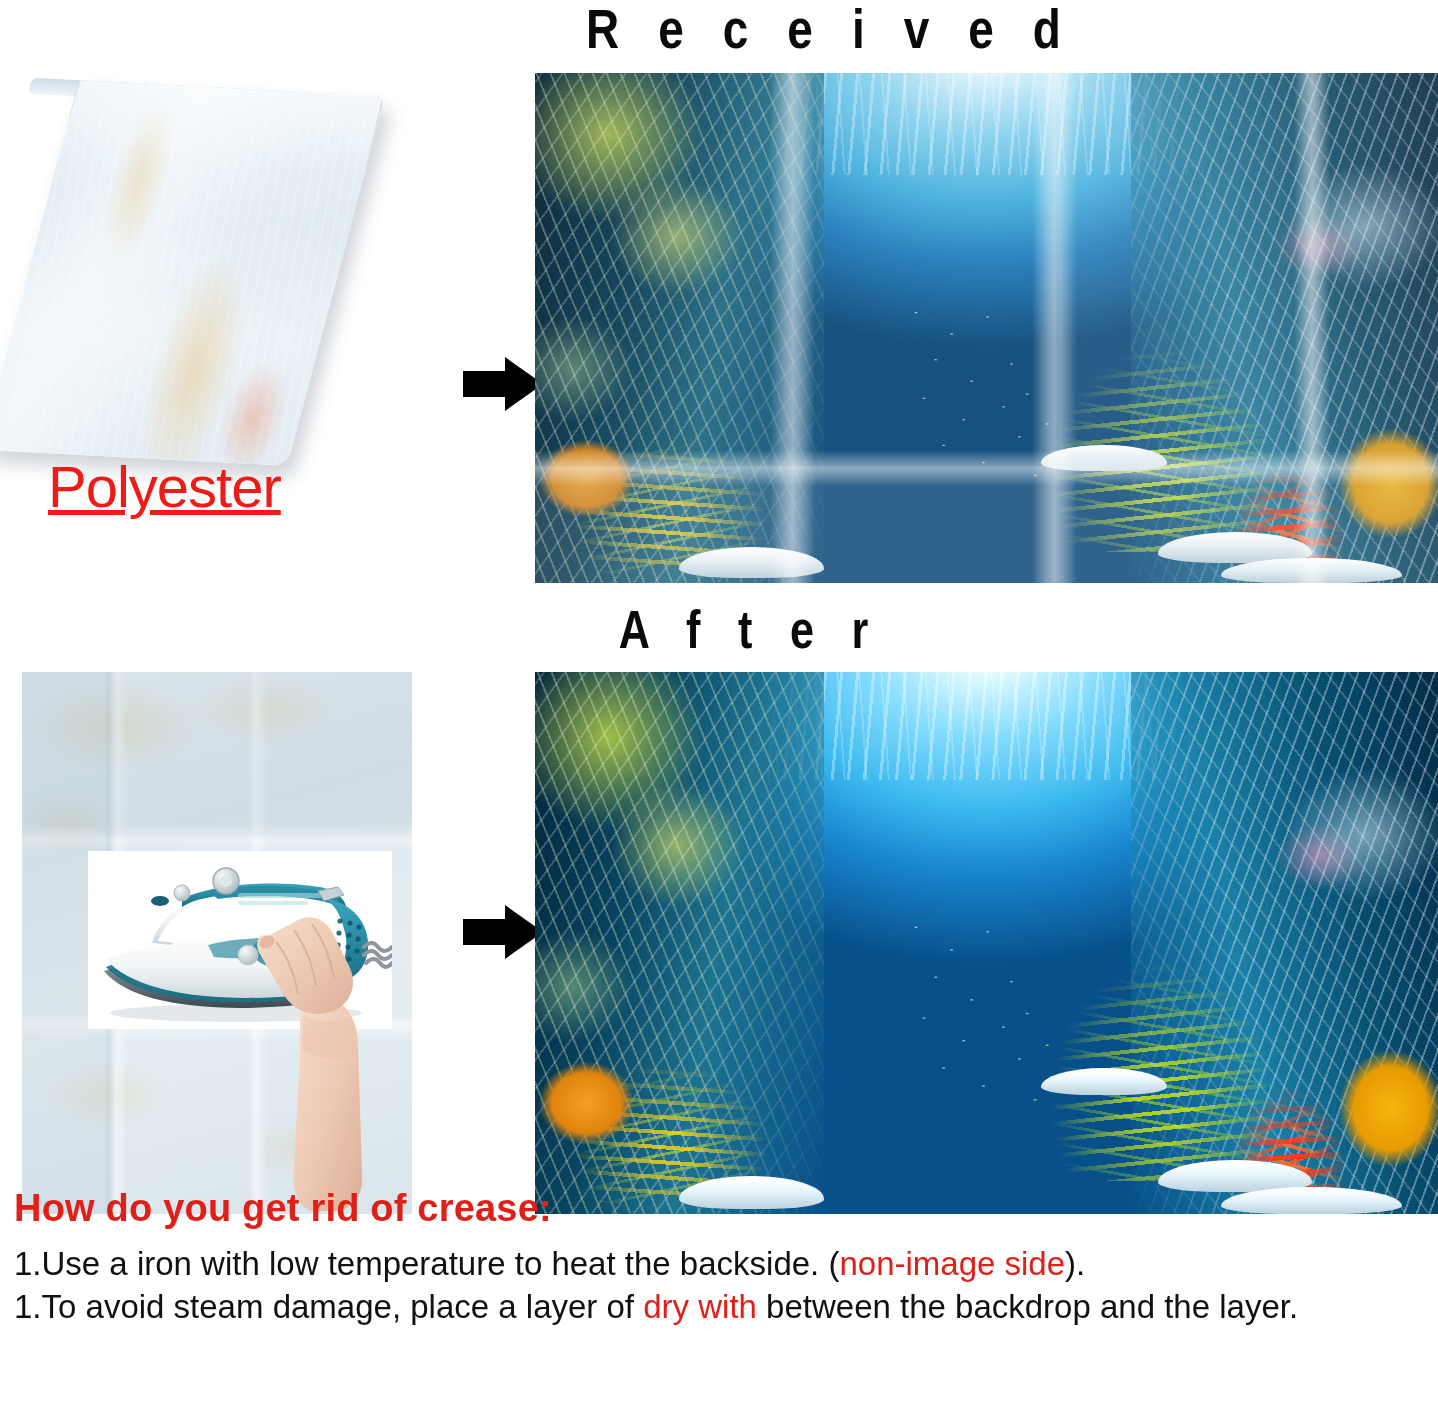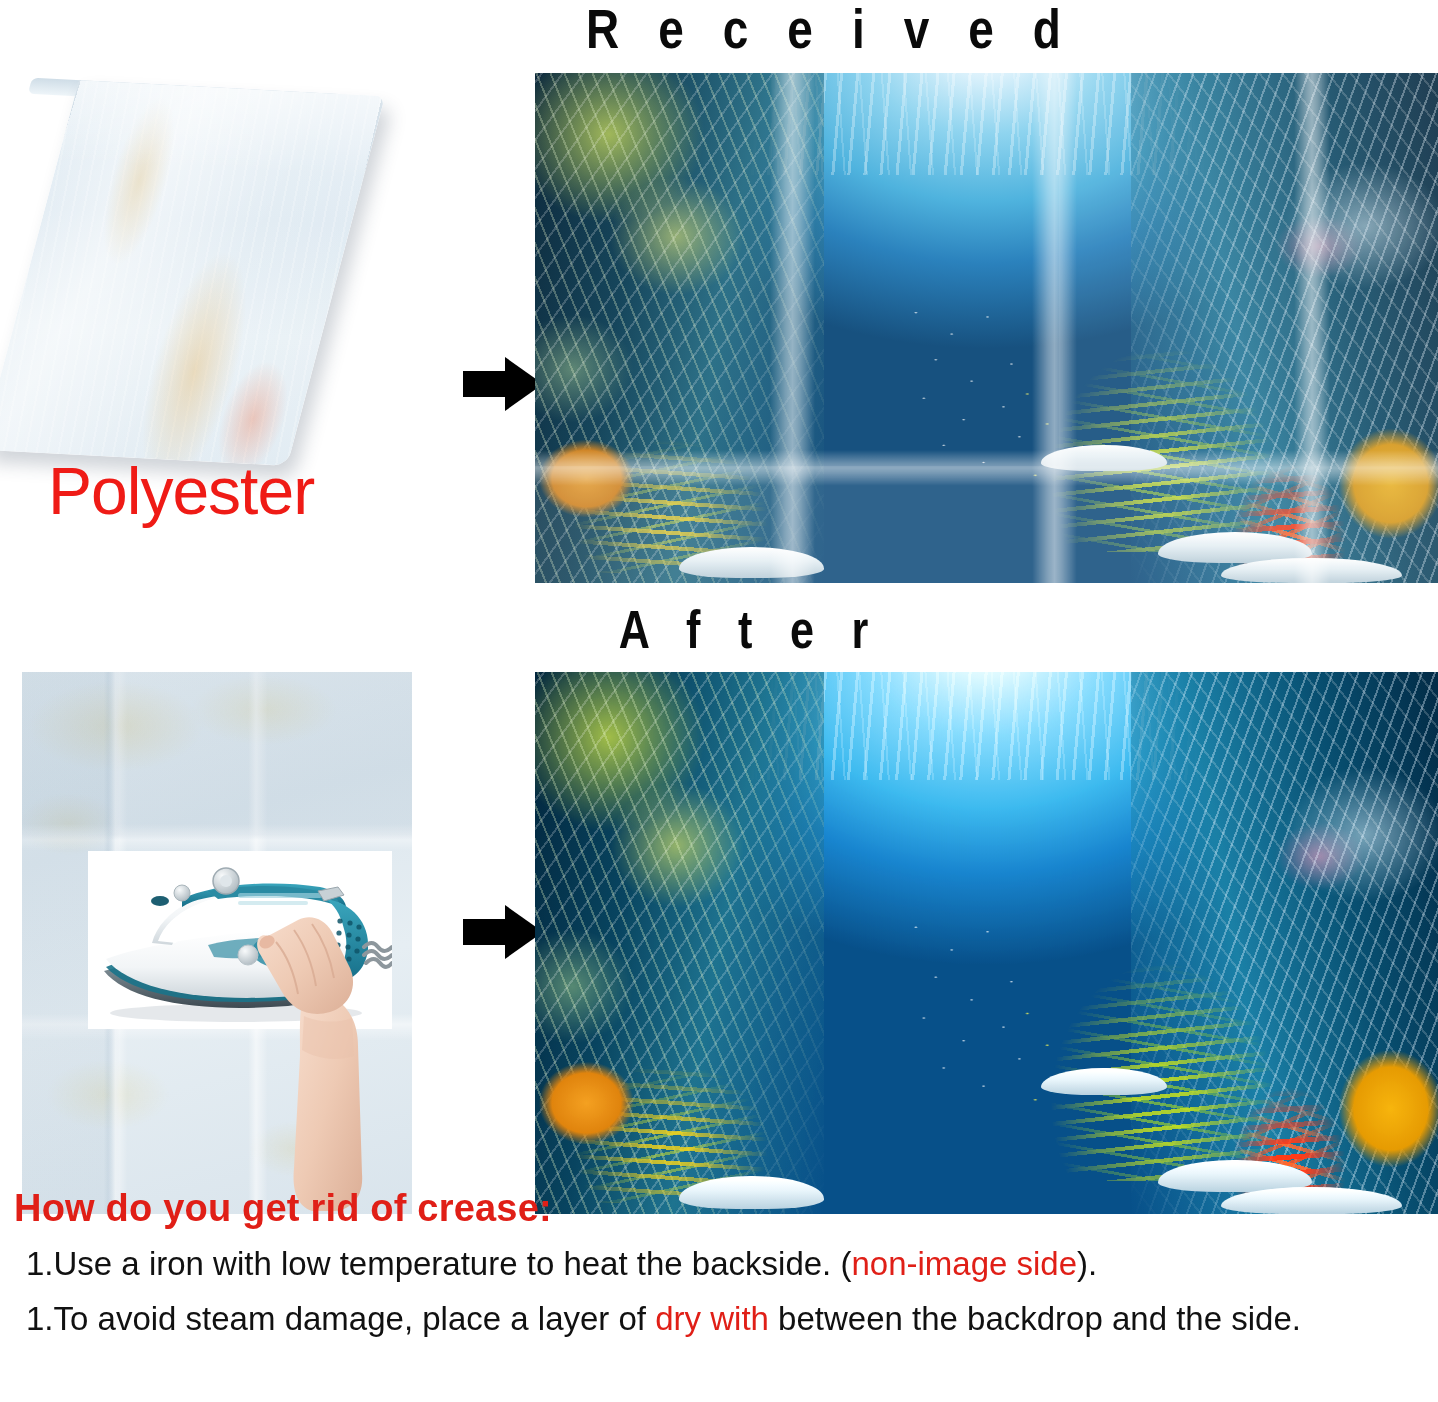--- a/index.html
+++ b/index.html
@@ -59,22 +59,22 @@
       linear-gradient(180deg, rgba(255,255,255,.5), rgba(255,255,255,0) 22%);
   }
   #fabric-fold-photo .edge{
     position:absolute;left:10px;top:6px;width:316px;height:16px;
     background:linear-gradient(180deg,#cfdde7,#eef5f9);
     transform:skewX(-12deg) rotate(3deg);border-radius:6px;
   }
 
   
   #polyester-label{
-    position:absolute;left:48px;top:458px;font-size:66px;line-height:1;
-    font-weight:normal;letter-spacing:-1px;
+    position:absolute;left:48px;top:458px;font-size:58px;line-height:1;
+    font-weight:normal;letter-spacing:-1px;text-decoration:underline;
   }
 
   
   .reef{position:absolute;overflow:hidden;background:#0f3452;}
   .reef .water{
     position:absolute;inset:0;
     background:
       radial-gradient(ellipse 46% 60% at 50% -6%, #ffffff 0%, #d8f0fb 12%, #8fd4ef 30%, #4fb3de 52%, #2b82bd 72%, #17517f 100%),
       linear-gradient(180deg,#2a8ec4 0%, #2277ad 45%, #16547f 100%);
   }
@@ -239,21 +239,21 @@
     position:absolute;left:254px;top:906px;width:120px;height:305px;
   }
 
   
   #instructions{position:absolute;left:14px;top:1188px;width:1420px;}
   #howto-heading{
     color:#e01f17;font-size:38px;font-weight:bold;line-height:1.1;margin:0 0 12px 0;
     font-family:"Liberation Sans Narrow","Liberation Sans",sans-serif;letter-spacing:.2px;
   }
   .instr-line{
-    color:#111;font-size:33px;line-height:1.32;margin:12px;white-space:nowrap;
+    color:#111;font-size:33px;line-height:1.32;margin:0;white-space:nowrap;
     font-family:"Liberation Sans Narrow","Liberation Sans",sans-serif;
   }
   .red{color:#e01f17;}
 </style>
 </head>
 <body>
 
 <div class="stage">
 
   <div class="hdr" id="hdr-received">R e c e i v e d</div>
@@ -431,16 +431,16 @@
     <div class="ledge a"></div>
     <div class="ledge b"></div>
     <div class="ledge c"></div>
     <div class="ledge d"></div>
     <div class="school"></div>
   </div>
 
   <div id="instructions">
     <div id="howto-heading">How do you get rid of crease:</div>
     <p class="instr-line"><span>1.Use a iron with low temperature to heat the backside. (</span><span class="red">non-image side</span><span>).</span></p>
-    <p class="instr-line"><span>1.To avoid steam damage, place a layer of </span><span class="red">dry with</span><span> between the backdrop and the side.</span></p>
+    <p class="instr-line"><span>1.To avoid steam damage, place a layer of </span><span class="red">dry with</span><span> between the backdrop and the layer.</span></p>
   </div>
 
 </div>
 
 </body></html>

